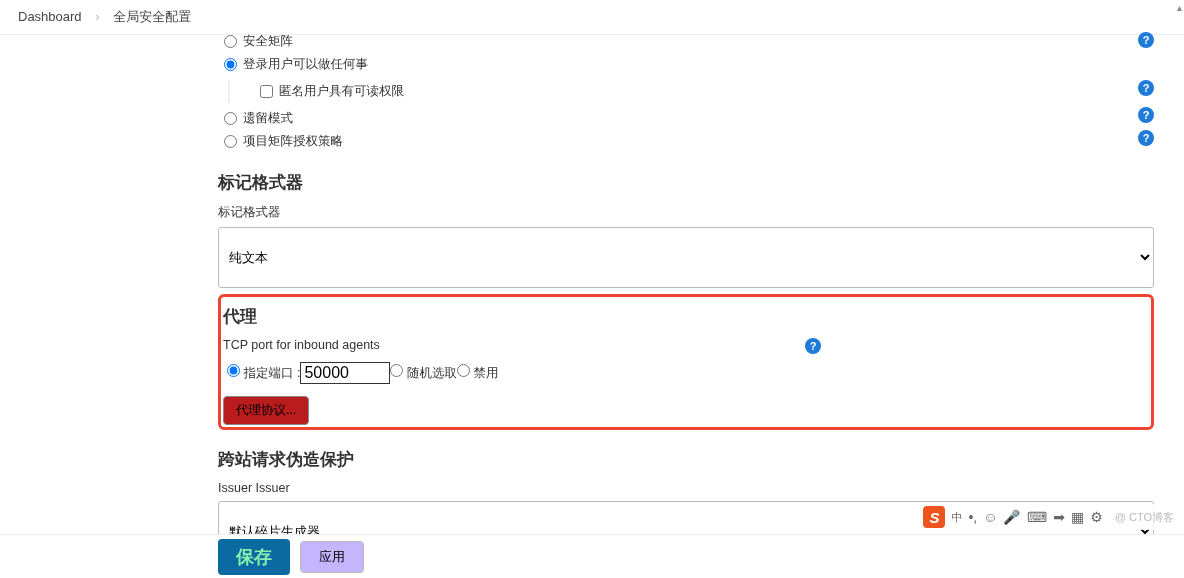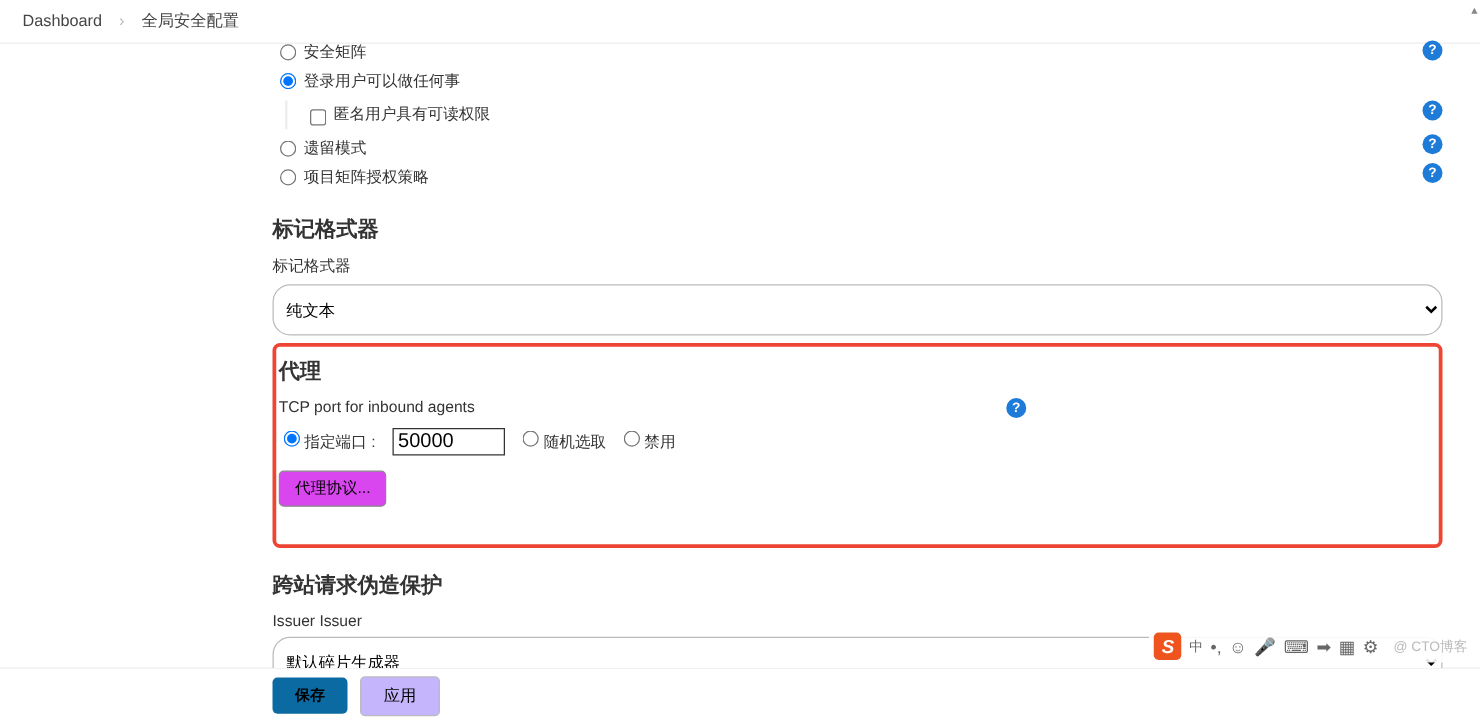--- a/index.html
+++ b/index.html
@@ -29,60 +29,60 @@
   right: 14px;
   overflow-y: scroll;
   padding-left: 218px;
   padding-right: 16px;
 }
 .scroll-area::-webkit-scrollbar { width: 12px; }
 .scroll-area::-webkit-scrollbar-thumb { background: #ccc; border-radius: 6px; }
 .scroll-area::-webkit-scrollbar-track { background: #f4f4f4; }
 .radio-line { display: flex; align-items: center; padding: 3px 0 3px 6px; font-size: 12.5px; }
 .radio-line input[type=radio] { margin-right: 6px; }
-.indent-check { display:flex; align-items:flex-end; padding: 3px 0 3px 12px; border-left: 2px solid #eee; margin-left: 10px; margin-top:4px; margin-bottom:4px; font-size:12.5px;}
+.indent-check { display:flex; align-items:center; padding: 3px 0 3px 24px; border-left: 2px solid #eee; margin-left: 10px; margin-top:4px; margin-bottom:4px; font-size:12.5px;}
 .indent-check input { margin: 0 6px 0 6px;}
 .help-row { position: relative; }
 .help-q {
   position: absolute;
   right: 0;
   top: 0;
   width: 16px; height:16px;
   border-radius: 50%;
   background:#1f7bd8;
   color:#fff;
   font-size:11px;
   font-weight:bold;
   display:flex; align-items:center; justify-content:center;
   cursor:pointer;
 }
 h3.section { font-size: 17px; font-weight: bold; margin: 18px 0 10px 0; }
 .sublabel { font-size: 12.5px; margin: 6px 0; display:block;}
 select.full {
-  width: 100%; padding: 11px 6px; font-size: 13px;
-  border: 1px solid #bbb; border-radius: 14px; background:#fff;
+  width: 100%; padding: 21px 6px; font-size: 13px;
+  border: 1px solid #bbb; border-radius: 3px; background:#fff;
 }
 .hint-line { display:flex; align-items:flex-start; padding: 6px 0 2px 4px; font-size:11.5px; color:#666; }
 .hint-line .bar { width:2px; background:#eee; margin-right:8px; align-self:stretch;}
-.agent-box { border: 3px solid #e43; border-radius:6px; padding: 6px 330px 30px 0; margin-top:6px; position:relative;}
+.agent-box { border: 3px solid #e43; border-radius:6px; padding: 6px 330px 2px 0; margin-top:6px; position:relative;}
 .agent-box-inner { padding-left: 2px;}
-.agent-row { display:flex; align-items:center; gap:14px; font-size:12.5px; padding:4px 0 4px 4px;}
+.agent-row { display:flex; align-items:center; gap:0; font-size:12.5px; padding:4px 0 4px 4px;}
 .agent-row input[type=text]{ width:90px; padding:1px 3px; font-size:16px; border:1px solid #333;}
 .btn-outline {
   display:inline-block; border:1px solid #888; border-radius:4px;
-  padding:5px 12px; font-size:12.5px; background:#d946ef; cursor:pointer; margin-top:8px;
+  padding:5px 12px; font-size:12.5px; background:#b91c1c; cursor:pointer; margin-top:8px;
 }
 .footer-bar {
   position:absolute; left:0; right:0; bottom:0; height:44px;
   background:#fff; border-top:1px solid #eee;
   display:flex; align-items:center; padding-left:218px; gap:10px;
 }
 .btn-primary {
-  background:#0b6aa2; color:#000000; border:none; border-radius:4px;
-  padding:6px 18px; font-size:12px; font-weight:bold; cursor:pointer;
+  background:#0b6aa2; color:#86efac; border:none; border-radius:4px;
+  padding:6px 18px; font-size:18px; font-weight:bold; cursor:pointer;
 }
 .btn-default {
   background:#c4b5fd; border:1px solid #bbb; border-radius:4px;
   padding:6px 18px; font-size:13px; cursor:pointer;
 }
 .label-row { position:relative; padding-right:24px; }
 .ime-bar {
   position:absolute; right:6px; bottom:48px;
   display:flex; align-items:center; gap:6px; font-size:11px; color:#666;
   background:rgba(255,255,255,0.9); padding:2px 4px;

